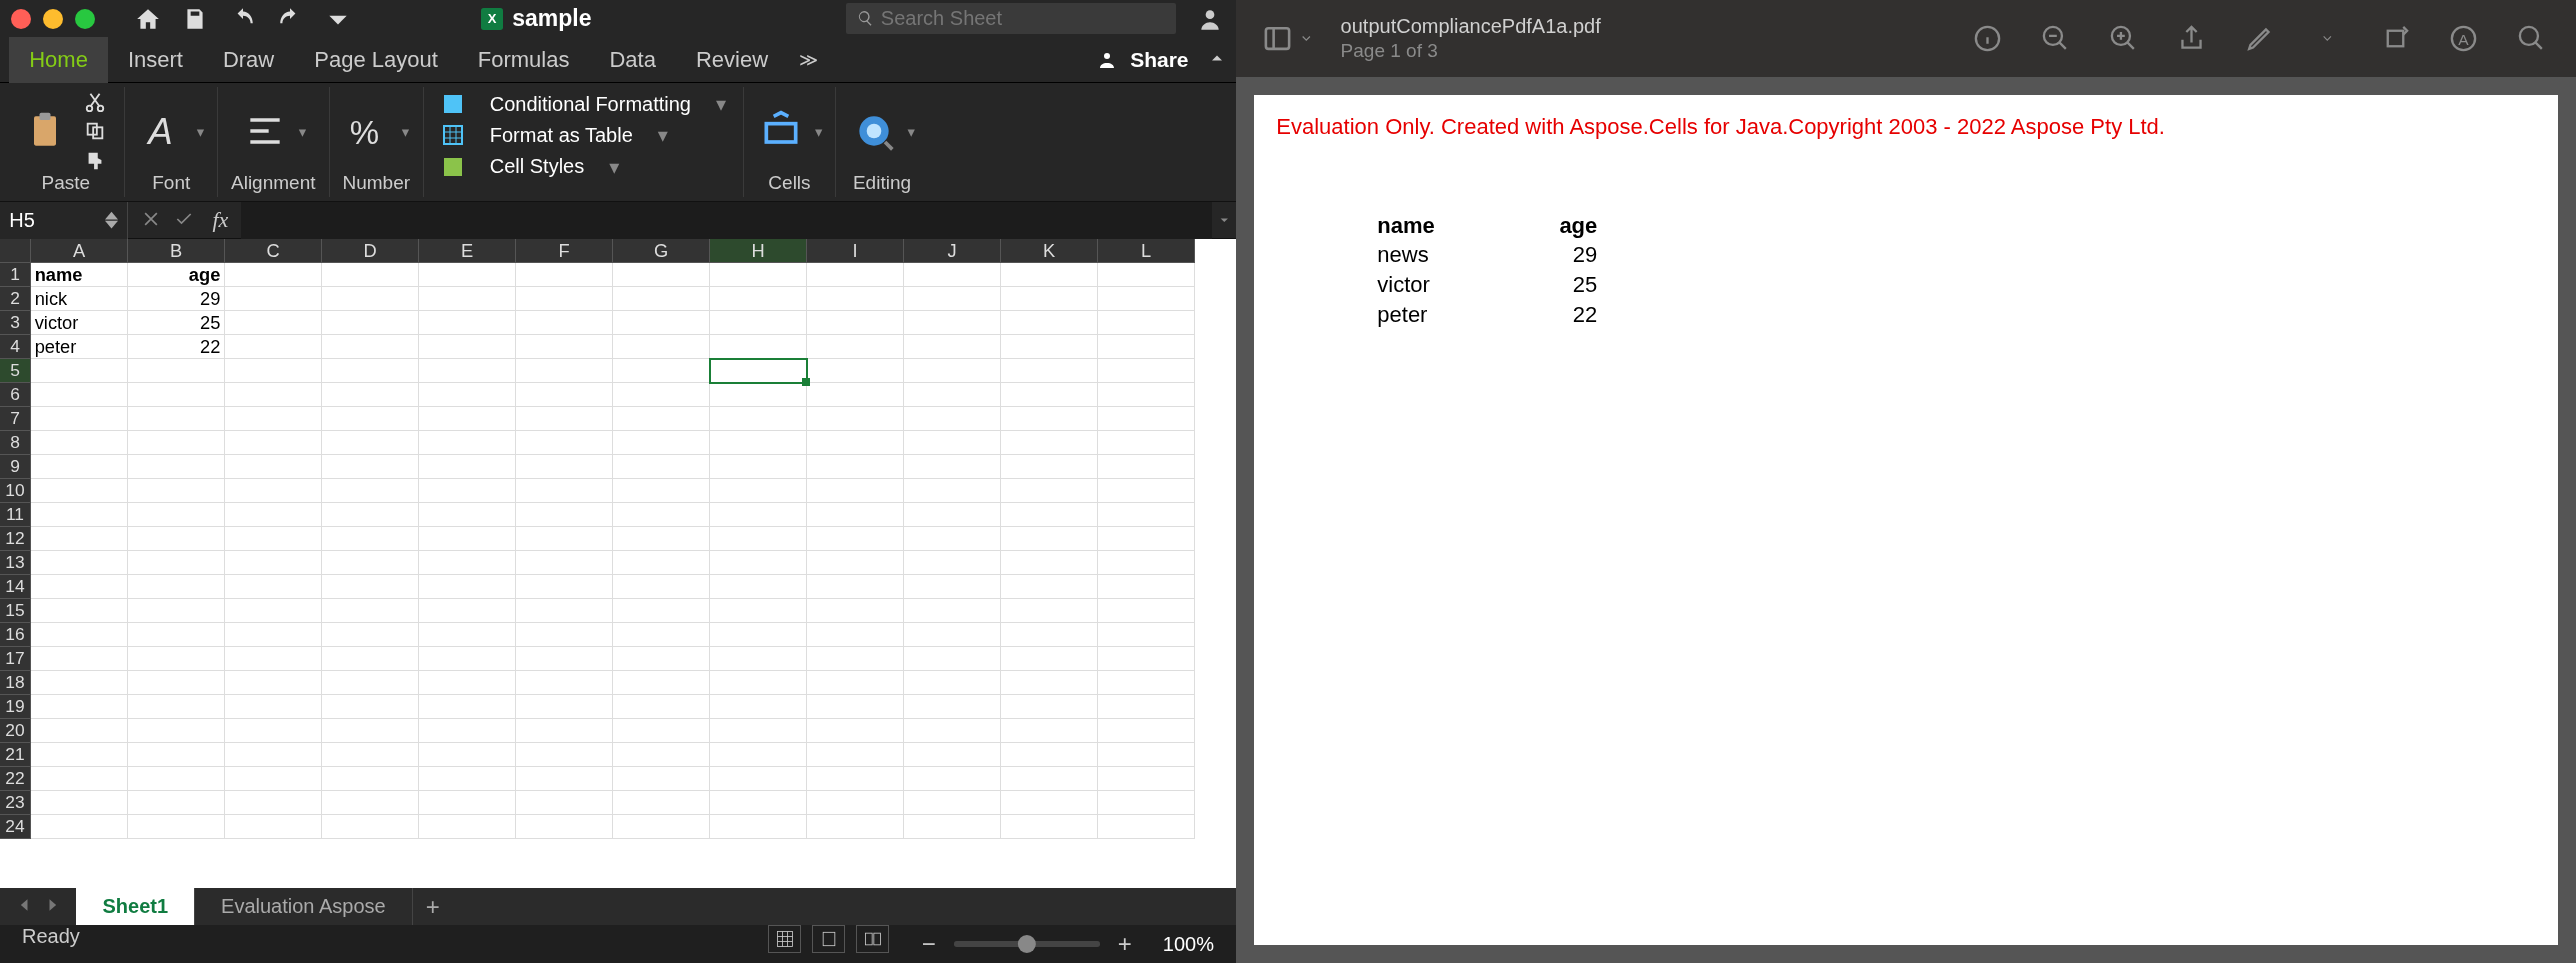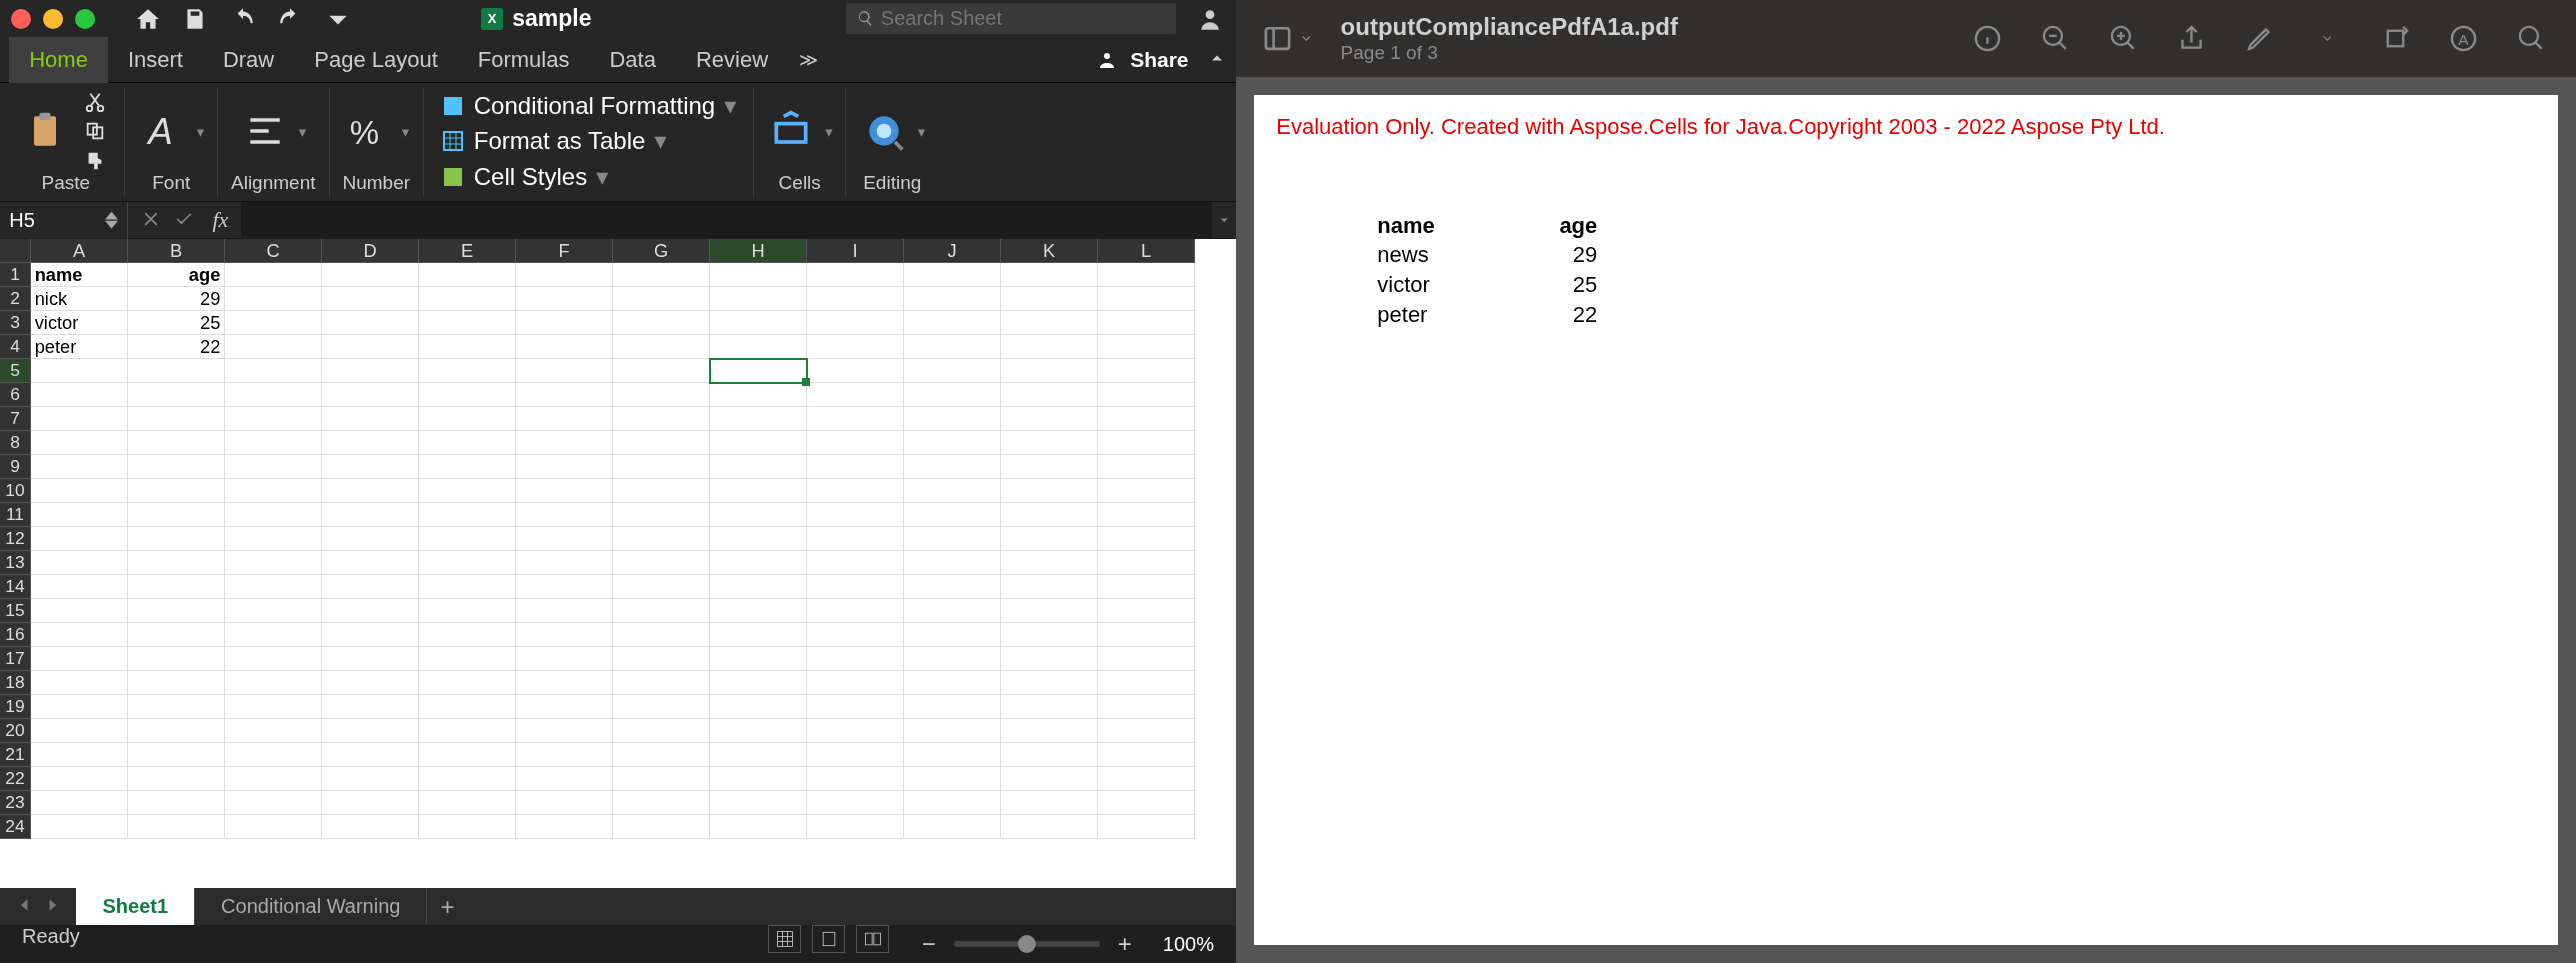--- a/index.html
+++ b/index.html
@@ -38,21 +38,21 @@
 .rgroup{display:flex;flex-direction:column;align-items:center;justify-content:space-between;padding:3.7px 13px;border-right:0.9px solid #3a3a3a;}
 .rgroup:last-child{border-right:none;}
 .rgroup-body{display:flex;align-items:center;gap:9.2px;height:82px;}
 .rgroup-label{color:#ccc;font-size:19px;}
 .rbtn{display:flex;align-items:center;justify-content:center;cursor:pointer;color:#ddd;}
 .big-icon{width:49px;height:49px;}
 .big-icon svg{width:44px;height:44px;fill:#ddd;}
 .mini-col{display:flex;flex-direction:column;gap:5.5px;}
 .mini-btn{width:33px;height:24px;display:flex;align-items:center;justify-content:center;cursor:pointer;}
 .mini-btn svg{width:22px;height:22px;fill:#ddd;}
-.fmt-row{display:flex;align-items:center;gap:9px;color:#fff;font-size:24px;cursor:pointer;padding:1.8px 3.7px;}
+.fmt-row{display:flex;align-items:center;gap:25px;color:#fff;font-size:20px;cursor:pointer;padding:1.8px 3.7px;}
 .fmt-row svg{width:24px;height:24px;fill:#4fc3f7;}
 .fmt-col{display:flex;flex-direction:column;gap:3.7px;}
 
 .namebox-row{height:37px;background:#262626;display:flex;align-items:center;border-bottom:0.9px solid #111;}
 .namebox{width:128px;height:37px;background:#262626;color:#fff;font-size:20px;padding:0 9.2px;display:flex;align-items:center;border-right:0.9px solid #444;}
 .namebox .spin{margin-left:auto;display:flex;flex-direction:column;}
 .namebox .spin svg{width:13px;height:9.2px;fill:#aaa;}
 .fx-btns{display:flex;gap:13px;padding:0 13px;align-items:center;}
 .fx-btns svg{width:20px;height:20px;fill:#888;}
 .fx-label{font-style:italic;font-family:"Times New Roman",serif;color:#ccc;font-size:22px;margin-left:5.5px;}
@@ -93,21 +93,21 @@
 .zoom-thumb{position:absolute;left:50%;top:-6.4px;width:18.3px;height:18.3px;background:#888;border-radius:50%;transform:translateX(-50%);}
 .zoom-btn{color:#ccc;font-size:24px;cursor:pointer;width:24px;text-align:center;}
 .zoom-val{color:#fff;font-size:20px;margin-left:13px;}
 
 
 .pdf{flex:1;height:100%;background:#2b2b2b;display:flex;flex-direction:column;}
 .pdf-toolbar{height:77px;background:#32302f;display:flex;align-items:center;padding:0 26px;}
 .pdf-side-btn{display:flex;align-items:center;gap:5.5px;cursor:pointer;}
 .pdf-side-btn svg{width:31px;height:31px;fill:#8a8a8a;}
 .pdf-title-col{margin-left:27.5px;display:flex;flex-direction:column;}
-.pdf-title{color:#d0d0d0;font-size:24px;font-weight:700;}
+.pdf-title{color:#d0d0d0;font-size:20px;font-weight:400;}
 .pdf-sub{color:#8a8a8a;font-size:19px;margin-top:1.8px;}
 .pdf-actions{margin-left:auto;display:flex;gap:31px;align-items:center;}
 .pdf-act{width:37px;height:37px;display:flex;align-items:center;justify-content:center;cursor:pointer;}
 .pdf-act svg{width:31px;height:31px;fill:none;stroke:#8a8a8a;stroke-width:1.8;}
 
 .pdf-page-area{flex:1;background:#555;padding:18.3px;overflow:auto;}
 .pdf-page{width:100%;height:100%;background:#fff;padding:18.3px 22px;}
 .eval-banner{color:#e60000;font-size:22px;}
 .pdf-table{margin-top:73px;margin-left:101px;}
 .pdf-table .pt-head{display:flex;font-weight:700;font-size:22px;}
@@ -733,21 +733,21 @@
     <div class="sheet-tabs">
       <div class="nav-arrows">
         <div><svg viewBox="0 0 24 24">
               <path d="M15 5l-8 7 8 7z"></path>
             </svg></div>
         <div><svg viewBox="0 0 24 24">
               <path d="M9 5l8 7-8 7z"></path>
             </svg></div>
       </div>
       <div class="sheet-tab active">Sheet1</div>
-      <div class="sheet-tab inactive">Conditional Warning</div>
+      <div class="sheet-tab inactive">Evaluation Aspose</div>
       <div class="add-sheet">+</div>
     </div>
 
     <div class="statusbar">
       <span>Ready</span>
       <div class="view-btns">
         <div class="vbtn">
             <svg viewBox="0 0 24 24">
               <rect x="3" y="3" width="18" height="18" fill="none" stroke="#ccc"></rect>
               <path d="M3 9h18M3 15h18M9 3v18M15 3v18" stroke="#ccc"></path>

